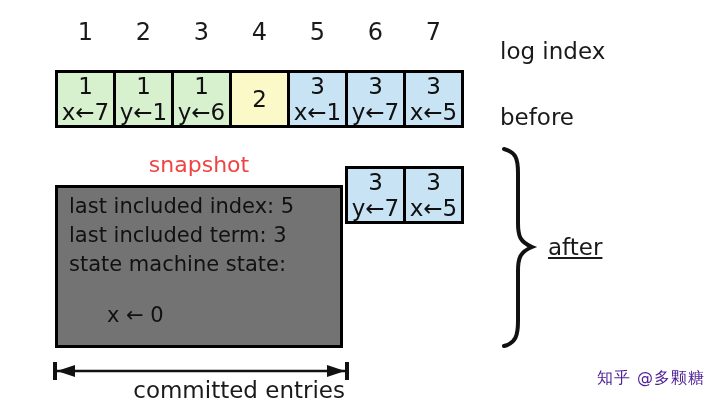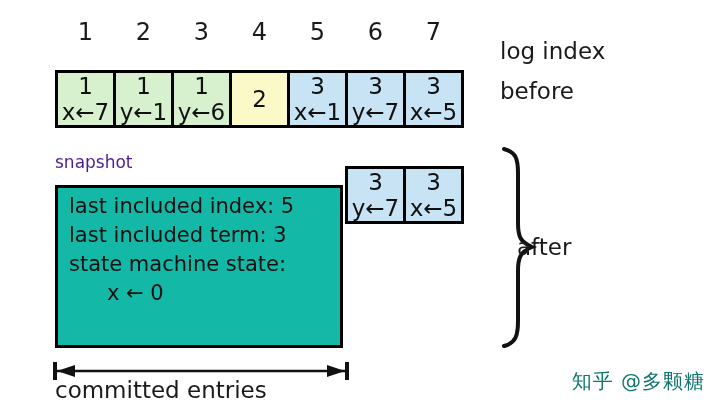--- a/index.html
+++ b/index.html
@@ -33,22 +33,22 @@
 
   
   .side-label {
     position: absolute;
     left: 500px;
     font-size: 23px;
     color: #1a1a1a;
     white-space: nowrap;
   }
   .label-log-index { top: 6px; margin-top: 32px; }
-  .label-before   { top: 78px; text-align: center; }
-  .label-after    { left: 517px; top: 234px; }
+  .label-before   { top: 104px; text-align: center; }
+  .label-after    { left: 548px; top: 234px; text-decoration: underline; }
 
   
   .entry-row {
     position: absolute;
     display: flex;
   }
   .row-before { left: 55px; top: 70px; }
   .row-after  { left: 345px; top: 166px; }
   .cell {
     width: 61px;
@@ -66,66 +66,67 @@
   .cell:first-child { margin-left: 0; }
   .cell[data-color="green"]  { background: #d7f1cf; }
   .cell[data-color="yellow"] { background: #fcf9c9; }
   .cell[data-color="blue"]   { background: #c8e3f3; }
 
   
   .snapshot-title {
     position: absolute;
     left: 55px; top: 152px;
     width: 288px;
-    font-size: 17px;
-    color: #4c1d95;
+    text-align: center;
+    font-size: 22px;
+    color: #ef4444;
   }
   .snapshot-box {
     position: absolute;
     left: 55px; top: 185px;
     width: 288px; height: 163px;
-    background: #14b8a6;
+    background: #737373;
     border: 3px solid #000;
     padding: 4px 0 0 11px;
     font-size: 21px;
     line-height: 29px;
     color: #111;
   }
   .snapshot-box .line { white-space: nowrap; }
-  .snapshot-box .line.indent { padding-left: 38px; }
+  .snapshot-box .line.indent { padding-left: 38px; margin-top: 22px; }
 
   
   .brace-svg {
     position: absolute;
     left: 492px; top: 143px;
     width: 50px; height: 210px;
   }
   .arrow-svg {
     position: absolute;
     left: 53px; top: 359px;
     width: 296px; height: 26px;
   }
 
   
   .committed-label {
     position: absolute;
     left: 55px; top: 377px;
     width: 290px;
-    text-align: left;
+    text-align: right;
     font-size: 23px;
     color: #1a1a1a;
     white-space: nowrap;
   }
 
   
   .watermark {
     position: absolute;
     right: 7px; top: 368px;
-    font-size: 20px;
-    color: #0f766e;
+    font-size: 16px;
+    color: #4c1d95;
     letter-spacing: 1px;
     white-space: nowrap;
   }
 </style>
 </head>
 <body>
 
 <div class="canvas">
 
   <div class="index-row">

